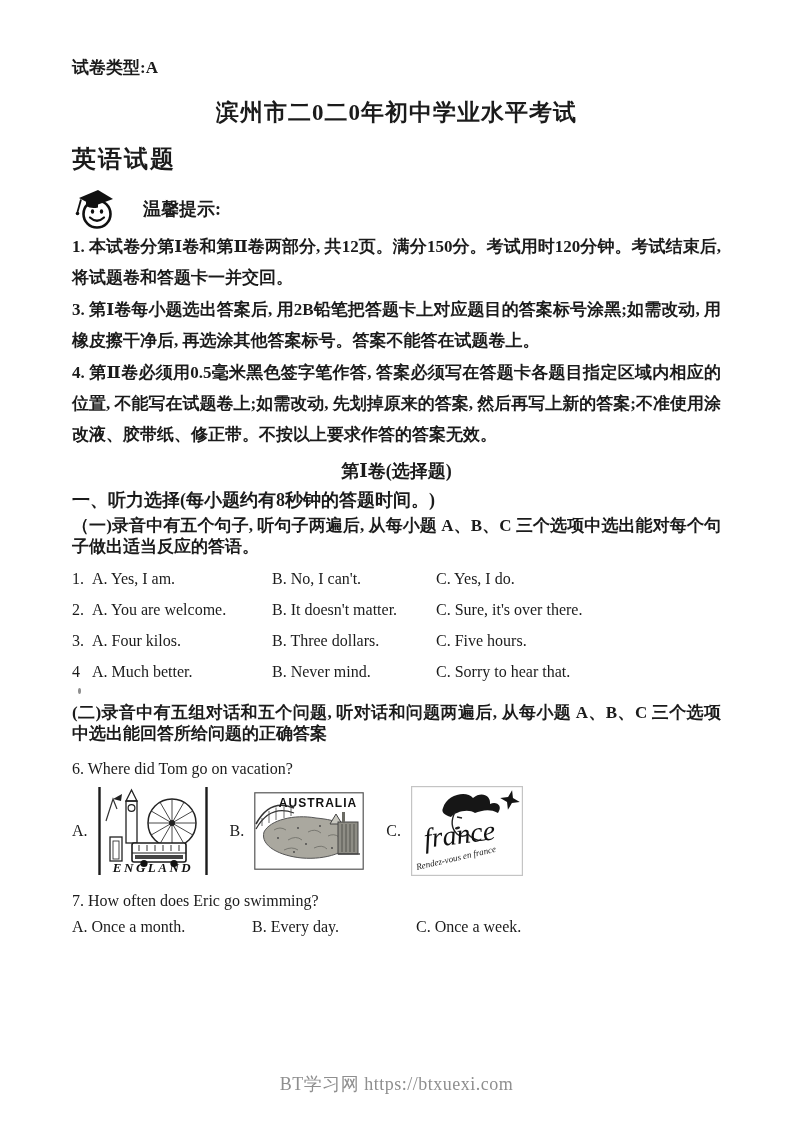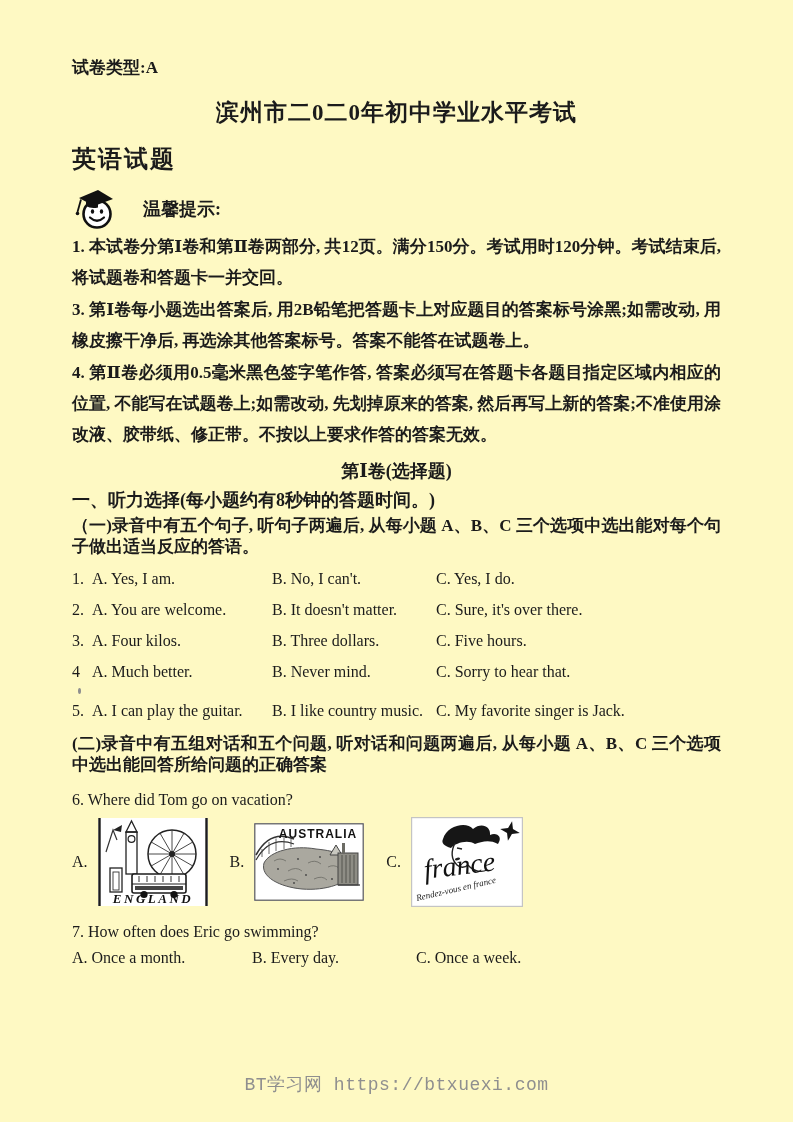--- a/index.html
+++ b/index.html
@@ -1,18 +1,18 @@
 <!DOCTYPE html>
 <html><head>
 <meta charset="utf-8">
 <style>
   html,body{margin:0;padding:0;background:#e9e9e9;}
   .page-root{
     position:relative; width:793px; height:1122px; margin:0 auto;
-    background:#fef9c3; overflow:hidden; color:#1b1b1b;
+    background:#ffffff; overflow:hidden; color:#1b1b1b;
     font-family:"Liberation Serif","DejaVu Serif",serif;
   }
   .content{padding:56px 72px 0 72px;}
   .paper-type{font-size:17px;font-weight:700;}
   .exam-title{margin-top:18px;text-align:center;font-size:23px;font-weight:700;letter-spacing:1px;}
   .exam-subtitle{margin-top:15px;text-align:left;font-size:24px;font-weight:700;letter-spacing:2px;}
   .notice-header{margin-top:12px;display:flex;align-items:center;height:44px;gap:23px;}
   .notice-icon{width:46px;height:42px;flex:0 0 auto;}
   .notice-label{font-size:18px;font-weight:700;margin-left:2px;}
   .notices p{margin:0 0 1px 0;font-size:17px;font-weight:700;line-height:31px;text-align:justify;}
@@ -25,21 +25,21 @@
   .opt-a{display:inline-block;min-width:168px;padding-right:8px;}
   .opt-b{display:inline-block;min-width:152px;padding-right:8px;}
   .opt-c{display:inline-block;}
   .artifact{width:3px;height:6px;background:#8f8f8f;border-radius:50%;margin:-6px 0 8px 6px;}
   .q-text{font-size:16px;line-height:18px;margin:16px 0 8px 0;}
   .img-row{display:flex;align-items:center;margin-top:4px;}
   .img-label{font-size:16px;margin-right:10px;}
   .stamp{flex:0 0 auto;margin-right:22px;background:#fff;}
   .footer{
     position:absolute;left:0;right:0;bottom:26px;text-align:center;
-    font-family:Liberation Mono, monospace;
+    font-family:Liberation Serif, serif;
     font-size:18px;color:#8f8f8f;letter-spacing:.5px;
   }
 </style>
 </head>
 <body>
 
 <div class="page-root">
   <div class="content">
 
     <div class="paper-type">试卷类型:A</div>
@@ -89,26 +89,20 @@
         <span class="opt-b">B. Three dollars.</span>
         <span class="opt-c">C. Five hours.</span>
       </div>
       <div class="q-row">
         <span class="q-num">4</span>
         <span class="opt-a">A. Much better.</span>
         <span class="opt-b">B. Never mind.</span>
         <span class="opt-c">C. Sorry to hear that.</span>
       </div>
       <div class="artifact"></div>
-      <div class="q-row">
-        <span class="q-num">5.</span>
-        <span class="opt-a">A. I can play the guitar.</span>
-        <span class="opt-b">B. I like country music.</span>
-        <span class="opt-c">C. My favorite singer is Jack.</span>
-      </div>
     </div>
 
     <p class="part-desc">(二)录音中有五组对话和五个问题, 听对话和问题两遍后, 从每小题 A、B、C 三个选项中选出能回答所给问题的正确答案</p>
 
     <div class="q-text">6. Where did Tom go on vacation?</div>
 
     <div class="img-row">
       <span class="img-label">A.</span>
 
       <svg class="stamp" width="110" height="88" viewBox="0 0 110 88">

